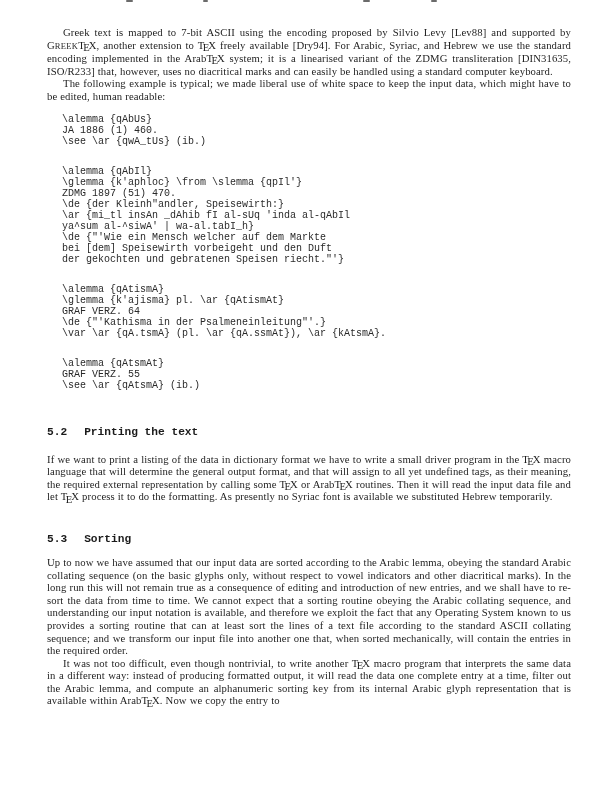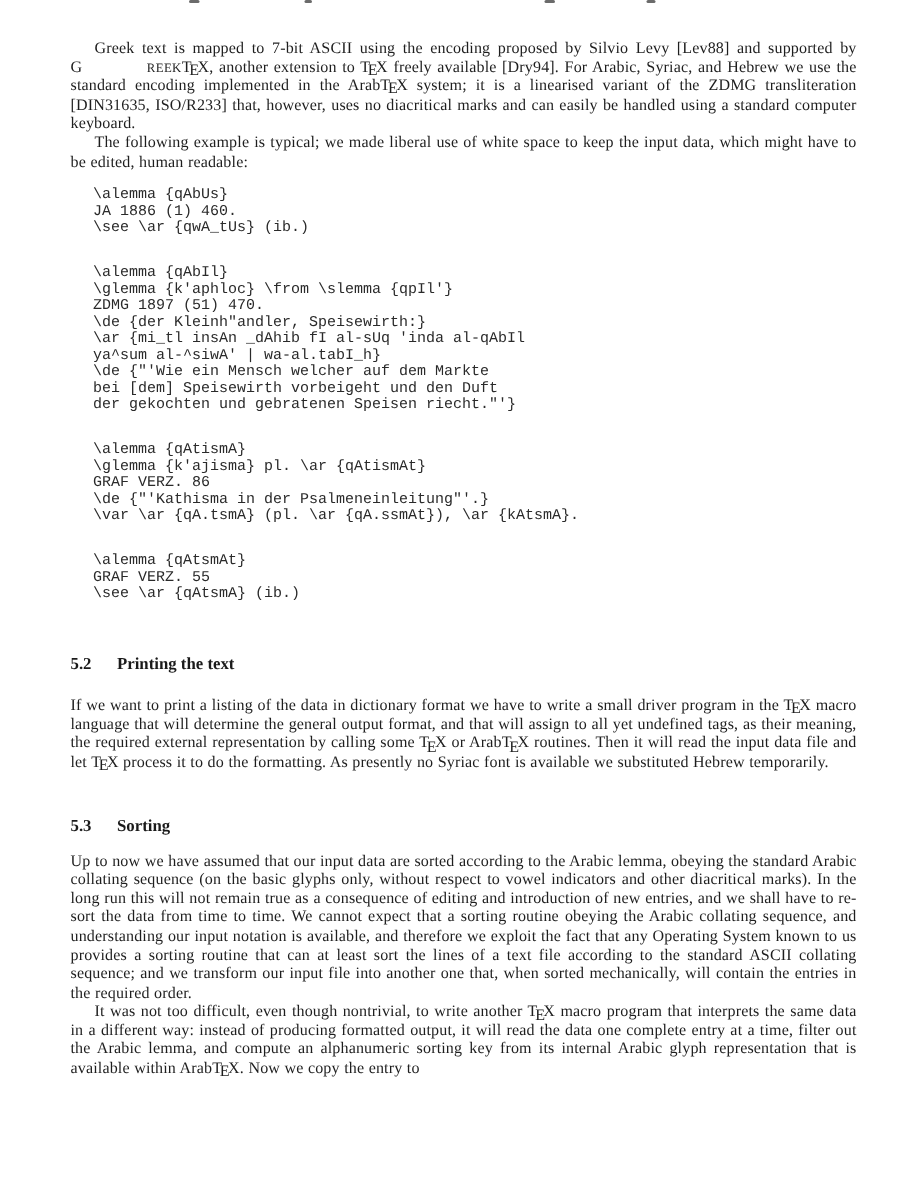--- a/index.html
+++ b/index.html
@@ -10,27 +10,27 @@
   .mark{position:absolute;top:0;height:2px;background:#6b6b6b;border-radius:1px;}
   .content{position:absolute;left:47px;top:26px;width:524px;}
   p.body{margin:0;font-size:10.7px;line-height:12.6px;text-align:justify;
          letter-spacing:0.1px;word-spacing:0.2px;}
   p.ind{text-indent:16px;}
   pre.code{margin:0 0 19px 15px;font-family:"Liberation Mono",monospace;
            font-size:10px;line-height:11px;white-space:pre;color:#2a2a2a;
            letter-spacing:0;}
   pre.code.first{margin-top:11px;}
   h2.sec{margin:35px 0 14px 0;font-size:11.2px;line-height:13px;font-weight:bold;
-         font-family:Liberation Serif, serif;color:#1a1a1a;}
+         font-family:Liberation Mono, monospace;color:#1a1a1a;}
   h2.sec .secnum{margin-right:17px;}
   h2.sec.sec2{margin-top:30px;margin-bottom:10px;}
   
   .tex{white-space:nowrap;}
   .te{position:relative;top:0.215em;margin-left:-0.15em;margin-right:-0.11em;}
-  .sc{font-size:0.8em;letter-spacing:0.03em;margin-left:43px;}
+  .sc{font-size:0.8em;letter-spacing:0.03em;}
 </style>
 </head>
 <body>
 
 <div class="page">
 
   <div class="artifact-row">
     <span class="mark" style="left:126px;width:7px;"></span>
     <span class="mark" style="left:203px;width:5px;"></span>
     <span class="mark" style="left:363px;width:7px;"></span>
@@ -52,21 +52,21 @@
 ZDMG 1897 (51) 470.
 \de {der Kleinh"andler, Speisewirth:}
 \ar {mi_tl insAn _dAhib fI al-sUq 'inda al-qAbIl
 ya^sum al-^siwA' | wa-al.tabI_h}
 \de {"'Wie ein Mensch welcher auf dem Markte
 bei [dem] Speisewirth vorbeigeht und den Duft
 der gekochten und gebratenen Speisen riecht."'}</pre>
 
     <pre class="code">\alemma {qAtismA}
 \glemma {k'ajisma} pl. \ar {qAtismAt}
-GRAF VERZ. 86
+GRAF VERZ. 64
 \de {"'Kathisma in der Psalmeneinleitung"'.}
 \var \ar {qA.tsmA} (pl. \ar {qA.ssmAt}), \ar {kAtsmA}.</pre>
 
     <pre class="code">\alemma {qAtsmAt}
 GRAF VERZ. 55
 \see \ar {qAtsmA} (ib.)</pre>
 
     <h2 class="sec">
       <span class="secnum">5.2</span><span>Printing the text</span>
     </h2>

